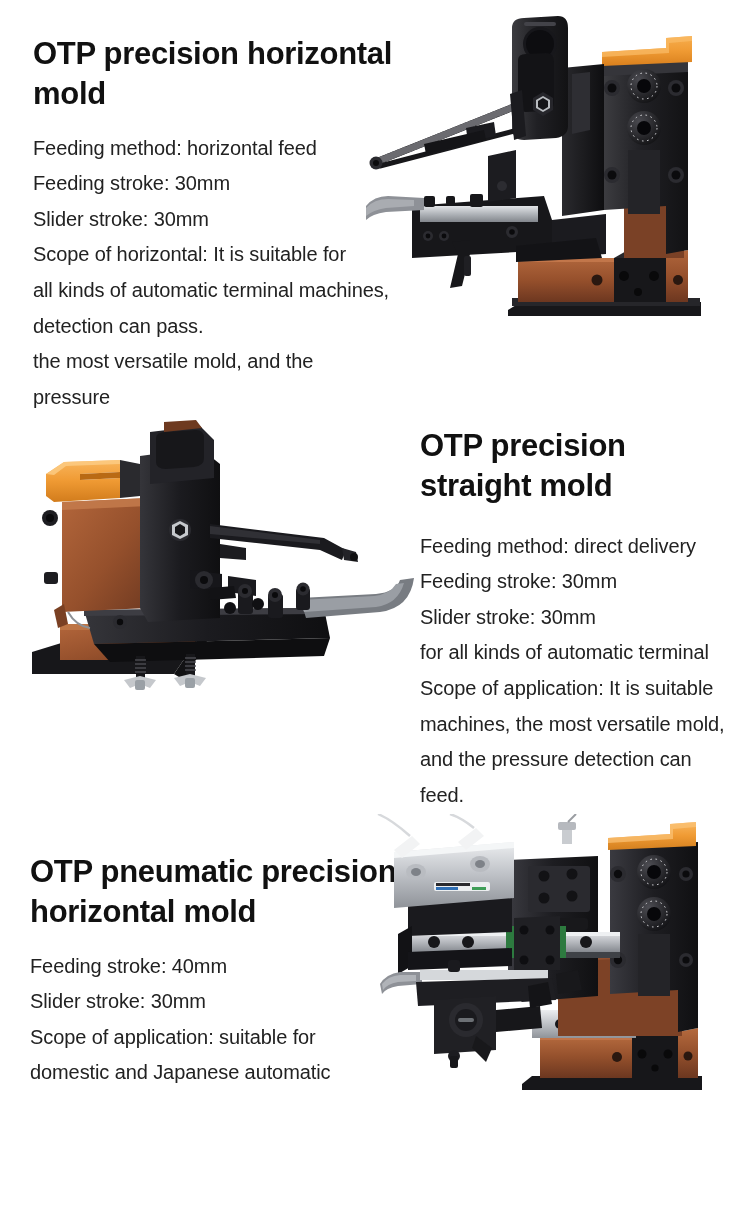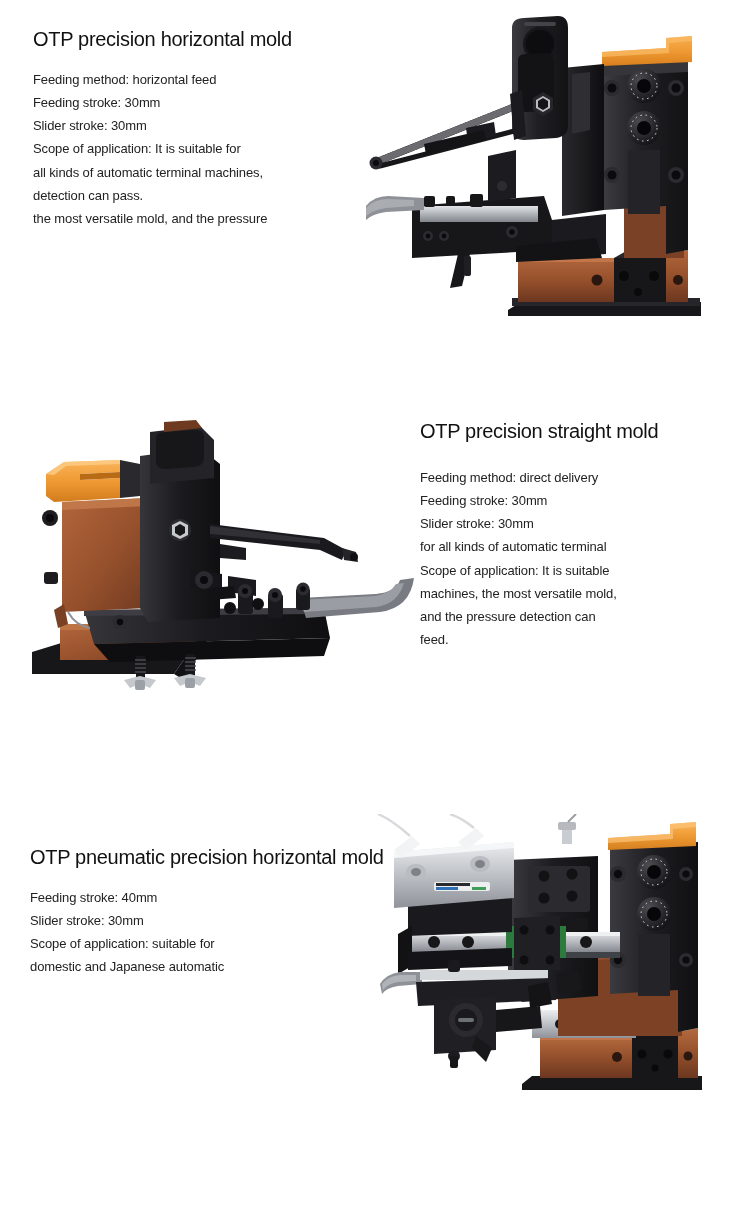--- a/index.html
+++ b/index.html
@@ -9,29 +9,29 @@
     font-family:"Liberation Sans","DejaVu Sans",sans-serif;
     color:#1b1b1b;
     overflow:hidden;
   }
   .page{position:relative;width:750px;height:1206px;}
 
   .section{position:absolute;}
 
   .txt-block{position:absolute;}
   .title{
-    font-size:20px;
-    font-weight:normal;
+    font-size:31px;
+    font-weight:bold;
     line-height:1.30;
     letter-spacing:-0.3px;
     color:#111111;
-    margin:0 0 16px 0;
+    margin:8px 0 16px 0;
   }
   .spec{
-    font-size:13px;
+    font-size:20px;
     line-height:1.78;
     color:#222222;
     letter-spacing:-0.1px;
   }
   .spec p{margin:0;}
 
   .photo{position:absolute;}
   .photo svg{display:block;}
 </style>
 </head>
@@ -40,21 +40,21 @@
 <div class="page">
 
   <div class="section" style="left:0;top:0;width:750px;height:395px;">
 
     <div class="txt-block" style="left:33px;top:26px;width:360px;">
       <div class="title">OTP precision horizontal mold</div>
       <div class="spec">
         <p>Feeding method: horizontal feed</p>
         <p>Feeding stroke: 30mm</p>
         <p>Slider stroke: 30mm</p>
-        <p>Scope of application: It is suitable for</p>
+        <p>Scope of horizontal: It is suitable for</p>
         <p>all kinds of automatic terminal machines,</p>
         <p>detection can pass.</p>
         <p>the most versatile mold, and the pressure</p>
       </div>
     </div>
 
     <div class="photo" style="left:366px;top:10px;width:350px;height:330px;">
       <svg width="350" height="330" viewBox="0 0 350 330">
         <defs>
           <linearGradient id="blk1" x1="0" y1="0" x2="1" y2="0">

